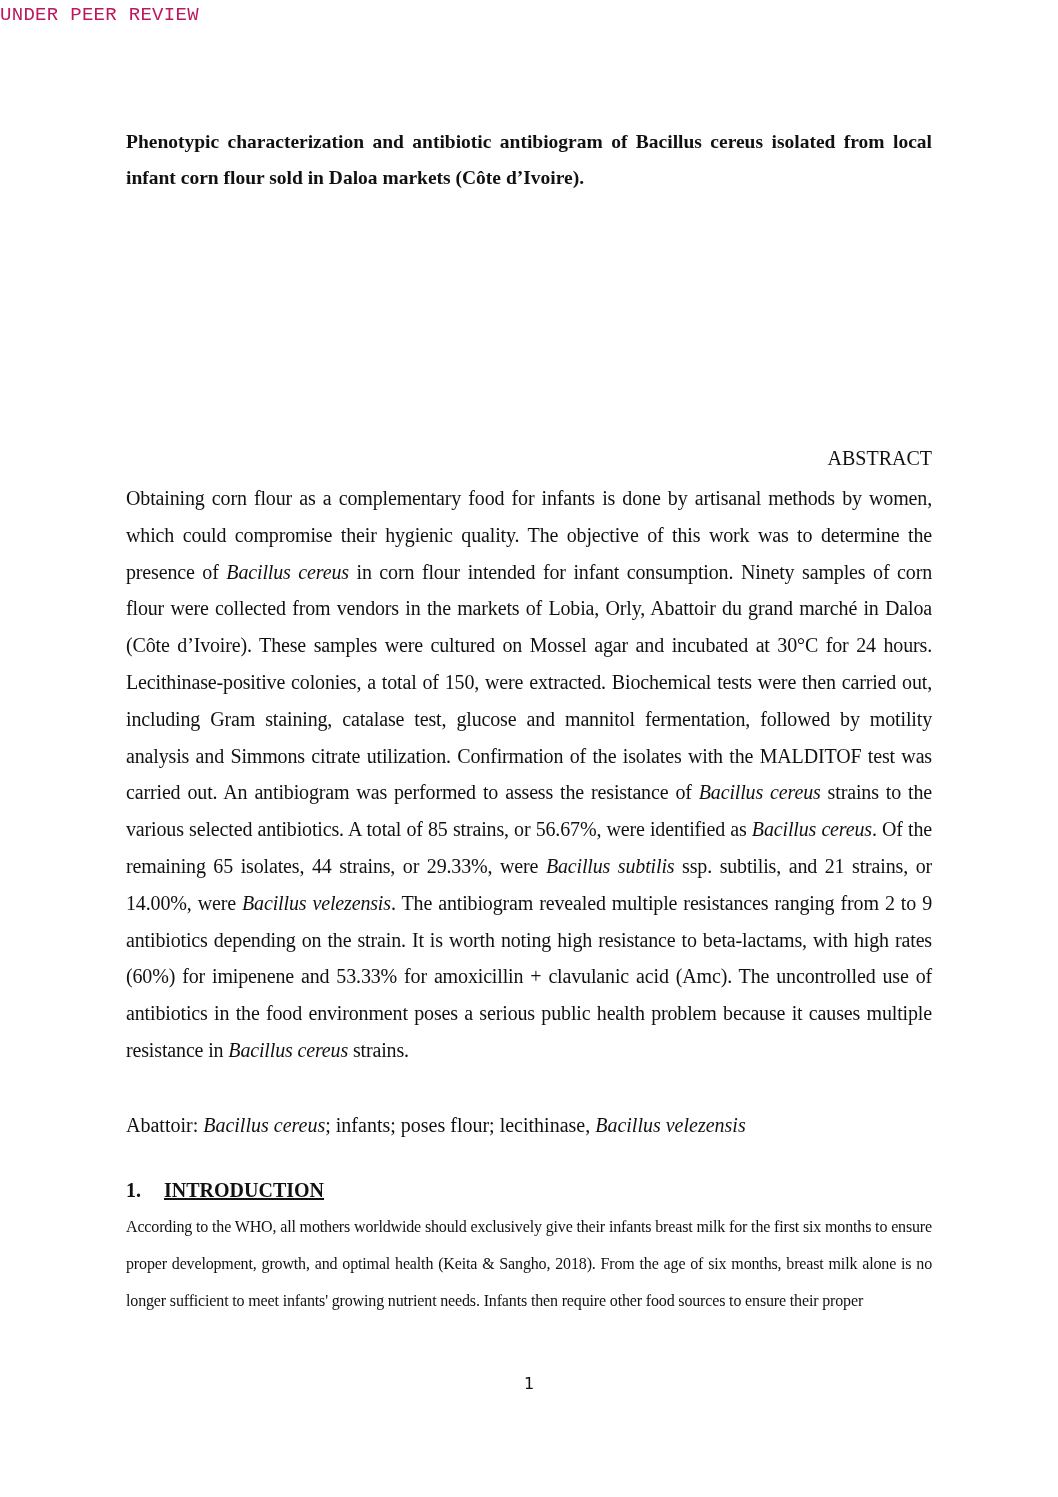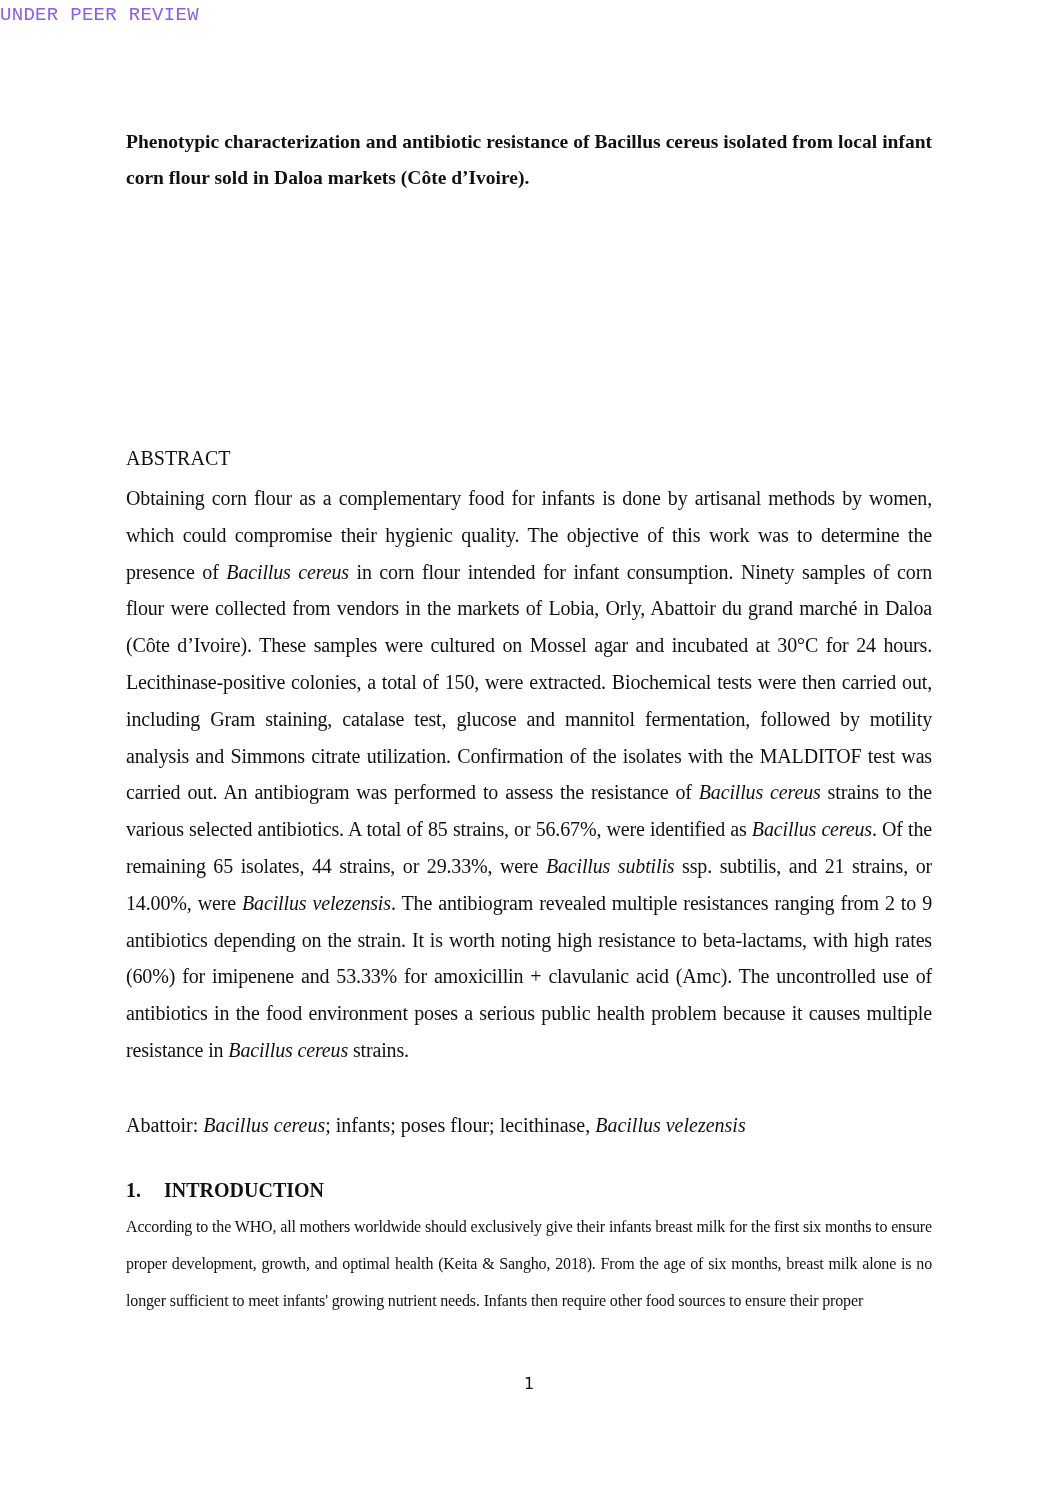--- a/index.html
+++ b/index.html
@@ -2,64 +2,65 @@
 <html><head>
   <meta charset="utf-8">
   <style>
     html, body { margin: 0; padding: 0; background: #ffffff; }
     body {
       width: 1058px; height: 1497px; position: relative; overflow: hidden;
       color: #111; font-family: "Liberation Serif", serif;
     }
     .watermark {
       position: absolute; left: 0; top: 4px;
-      font-family: "Liberation Mono", monospace; font-size: 19px; color: #8b5cf6;
+      font-family: "Liberation Mono", monospace; font-size: 19px; color: #be185d;
       letter-spacing: 0.3px;
     }
     .title {
       position: absolute; left: 126px; width: 806px; top: 124px;
       font-family: "Liberation Serif", serif; font-weight: bold; font-size: 19.5px;
       line-height: 36px; text-align: justify; text-align-last: left;
     }
     .abstract-heading {
       position: absolute; left: 126px; width: 806px; top: 444px;
-      text-align: left; font-size: 20px; line-height: 28px;
+      text-align: right; font-size: 20px; line-height: 28px;
     }
     .abstract {
       position: absolute; left: 126px; width: 806px; top: 480px;
       font-size: 20px; line-height: 36.8px; text-align: justify;
       letter-spacing: -0.15px;
     }
     .abstract p { margin: 0; }
     .keywords {
       position: absolute; left: 126px; width: 806px; top: 1107px;
       font-size: 20px; line-height: 36px;
     }
     .intro-heading {
       position: absolute; left: 126px; top: 1172px; font-size: 20px; font-weight: bold;
       line-height: 36px;
+      text-decoration: underline;
     }
     .intro-heading .num { display: inline-block; width: 38px; }
     .intro {
       position: absolute; left: 126px; width: 806px; top: 1208px;
       font-size: 16px; line-height: 37px; text-align: justify; letter-spacing: -0.15px;
     }
     .intro p { margin: 0; }
     .page-number {
       position: absolute; left: 0; width: 1058px; top: 1374px; text-align: center;
       font-family: "DejaVu Sans", sans-serif; font-size: 16px;
     }
     i { }
   </style>
 </head>
 <body>
 
 <div class="watermark">UNDER PEER REVIEW</div>
 
-<div class="title">Phenotypic characterization and antibiotic resistance of Bacillus cereus isolated from local infant corn flour sold in Daloa markets (Côte d’Ivoire).</div>
+<div class="title">Phenotypic characterization and antibiotic antibiogram of Bacillus cereus isolated from local infant corn flour sold in Daloa markets (Côte d’Ivoire).</div>
 
 <div class="abstract-heading">ABSTRACT</div>
 
 <div class="abstract">
   <p>
     <span>Obtaining corn flour as a complementary food for infants is done by artisanal methods by women, which could compromise their hygienic quality. The objective of this work was to determine the presence of </span><i>Bacillus cereus</i><span> in corn flour intended for infant consumption. Ninety samples of corn flour were collected from vendors in the markets of Lobia, Orly, Abattoir du grand marché in Daloa (Côte d’Ivoire). These samples were cultured on Mossel agar and incubated at 30°C for 24 hours. Lecithinase-positive colonies, a total of 150, were extracted. Biochemical tests were then carried out, including Gram staining, catalase test, glucose and mannitol fermentation, followed by motility analysis and Simmons citrate utilization. Confirmation of the isolates with the MALDITOF test was carried out. An antibiogram was performed to assess the resistance of </span><i>Bacillus cereus</i><span> strains to the various selected antibiotics. A total of 85 strains, or 56.67%, were identified as </span><i>Bacillus cereus</i><span>. Of the remaining 65 isolates, 44 strains, or 29.33%, were </span><i>Bacillus subtilis</i><span> ssp. subtilis, and 21 strains, or 14.00%, were </span><i>Bacillus velezensis</i><span>. The antibiogram revealed multiple resistances ranging from 2 to 9 antibiotics depending on the strain. It is worth noting high resistance to beta-lactams, with high rates (60%) for imipenene and 53.33% for amoxicillin + clavulanic acid (Amc). The uncontrolled use of antibiotics in the food environment poses a serious public health problem because it causes multiple resistance in </span><i>Bacillus cereus</i><span> strains.</span>
   </p>
 </div>
 
 <div class="keywords">

